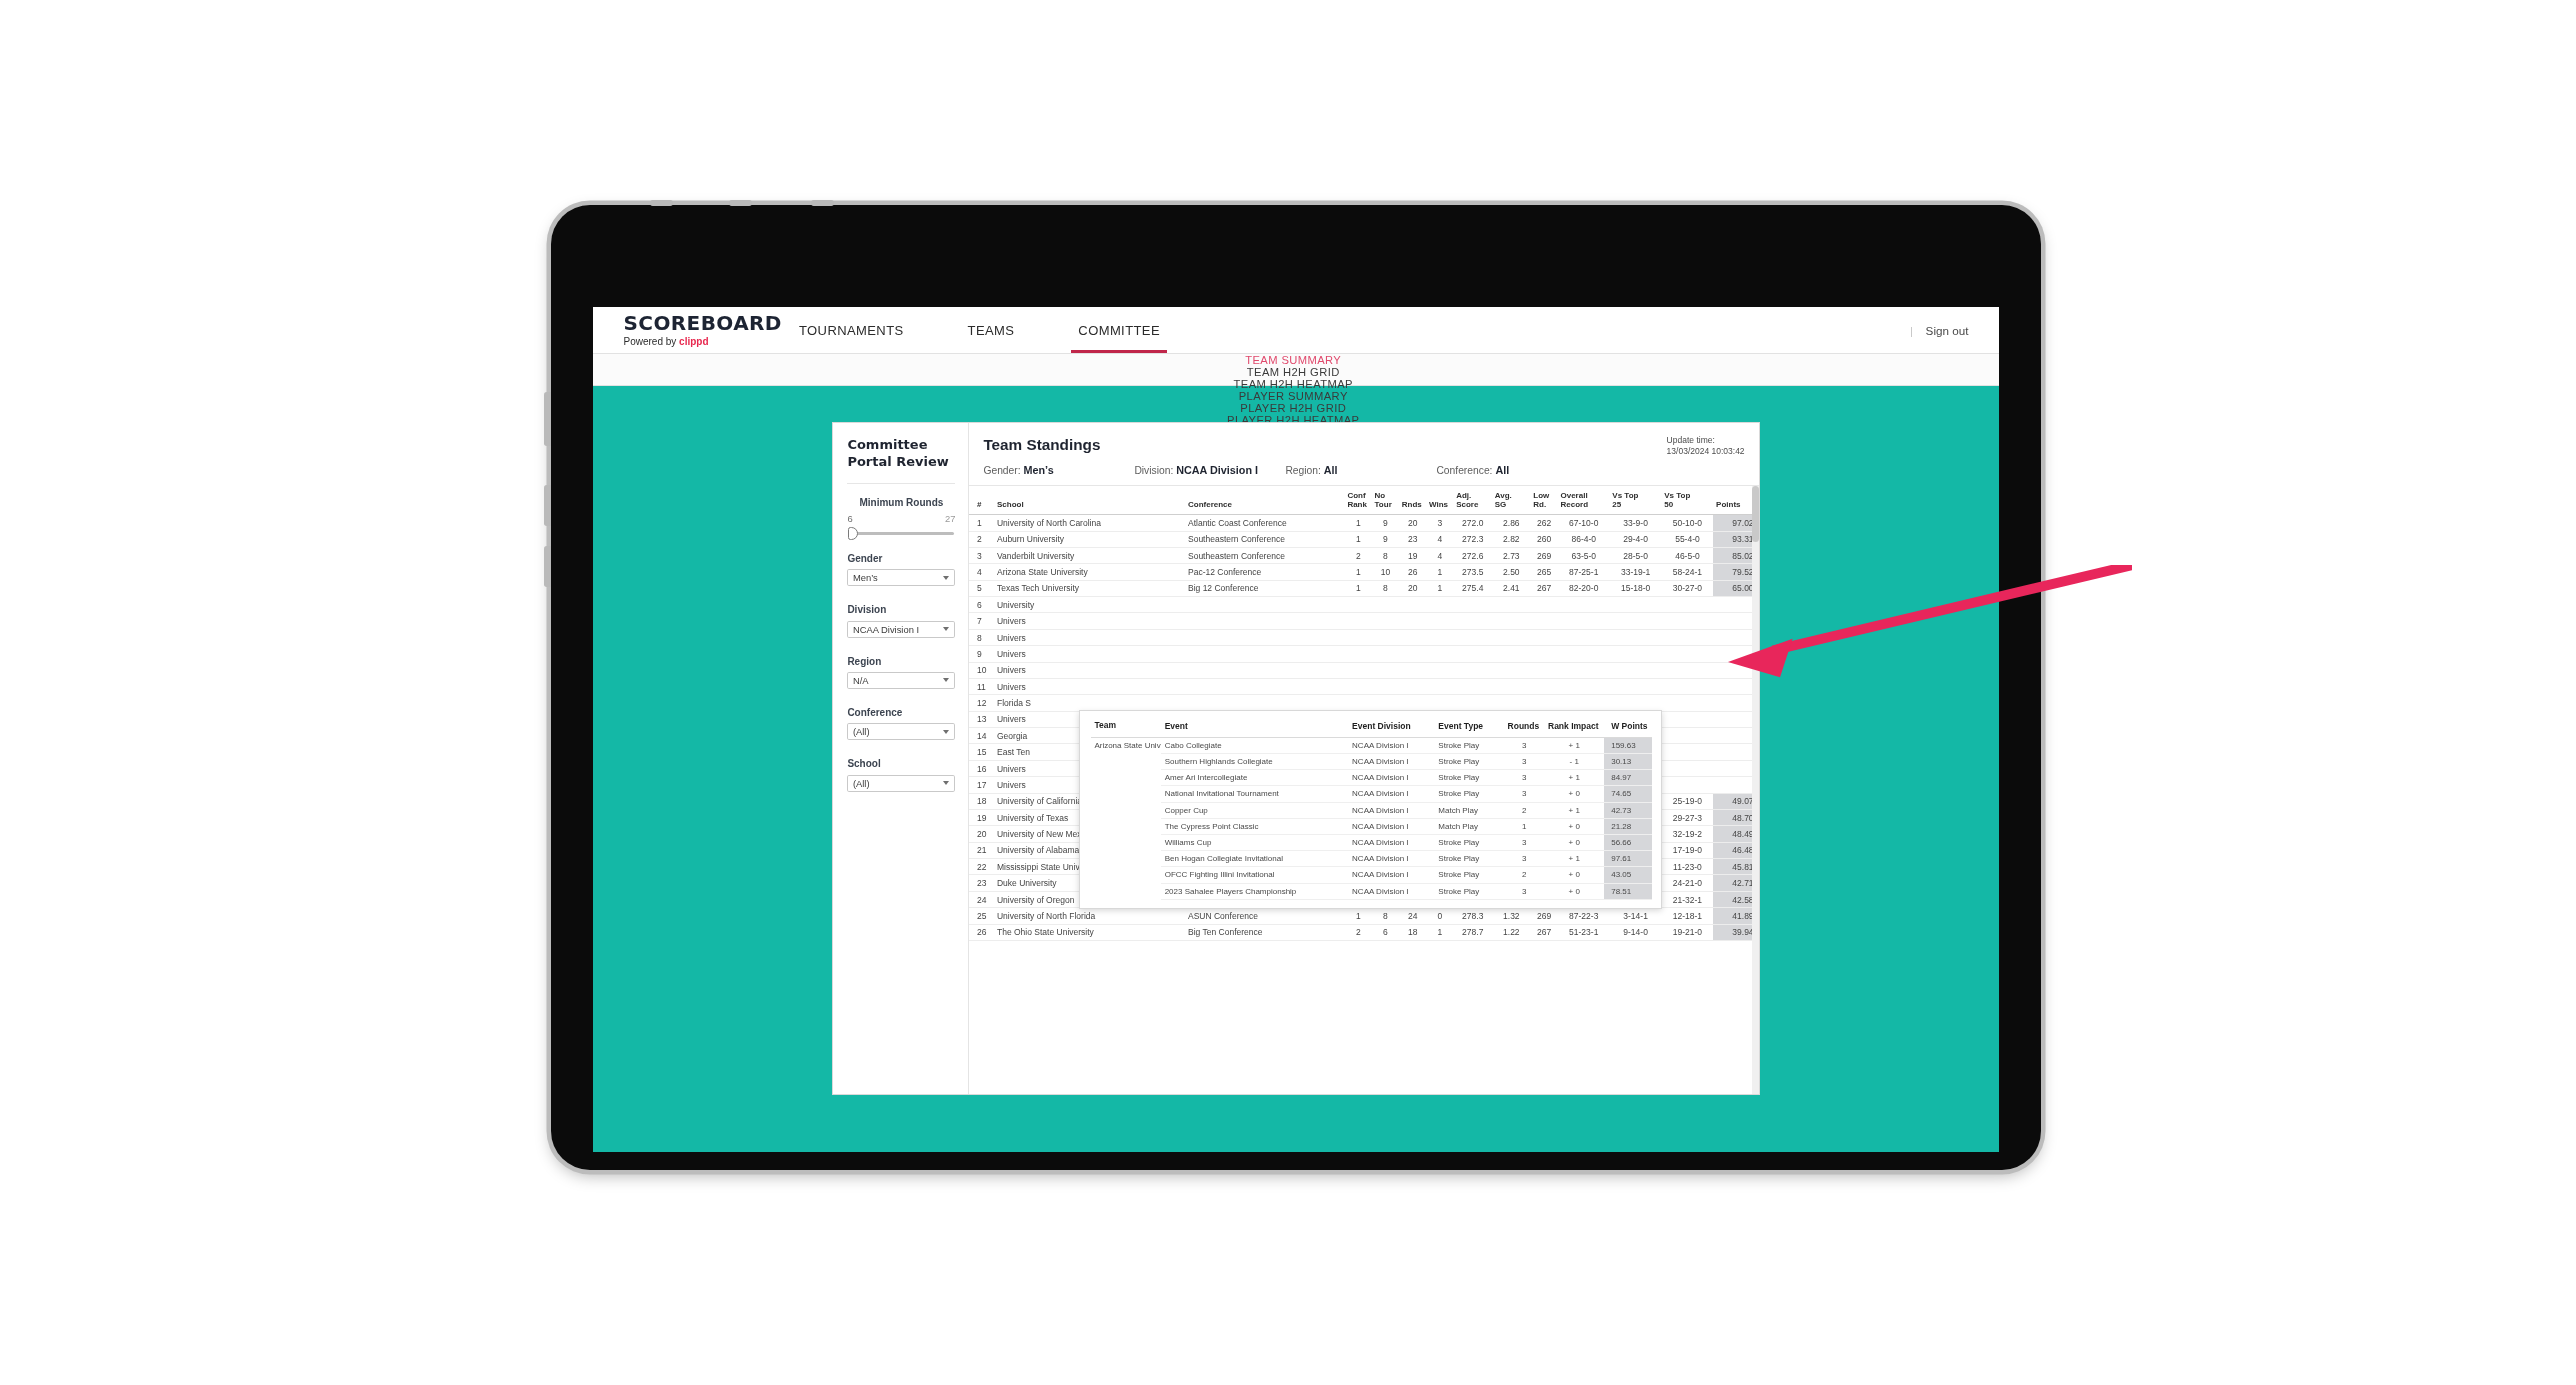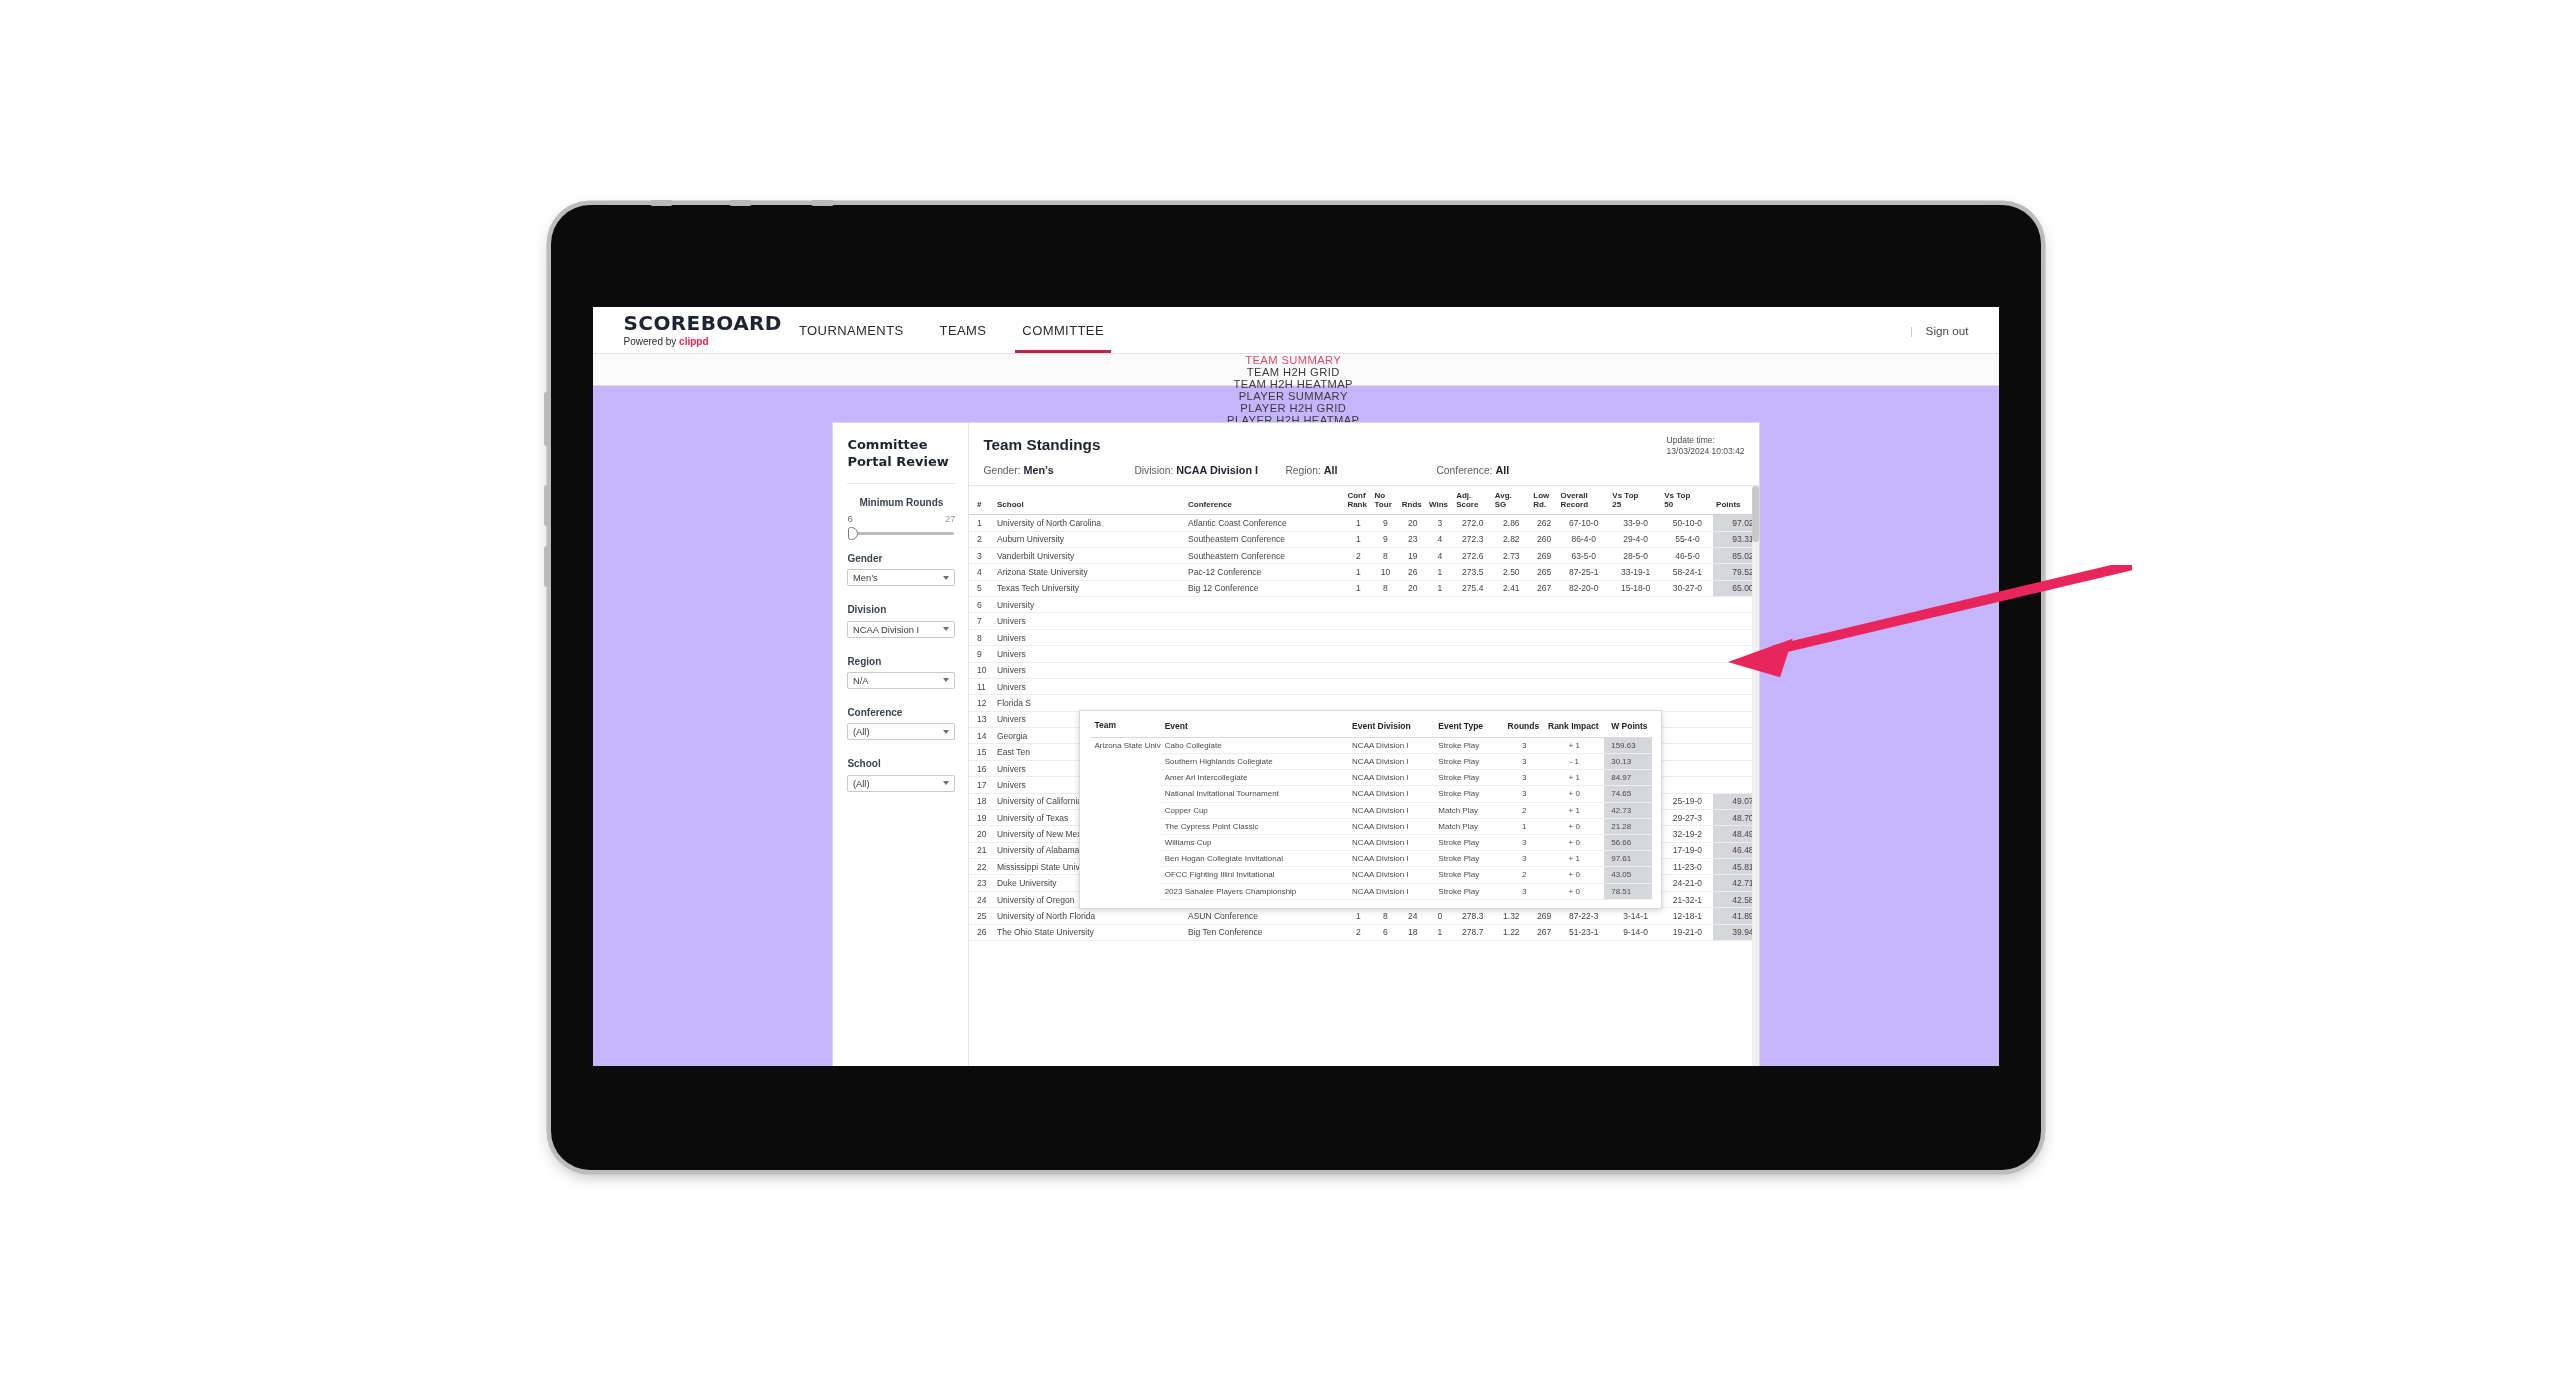--- a/index.html
+++ b/index.html
@@ -28,39 +28,39 @@
   .btn-side {
     position: absolute; left: -7.2px; width: 7.2px; background:#b9b9b9; border-radius: 2.7px 0 0 2.7px;
   }
   .btn-s1 { top: 187px; height: 54px; }
   .btn-s2 { top: 280px; height: 41px; }
   .btn-s3 { top: 341px; height: 41px; }
 
   
   .screen {
     position: absolute; left: 42px; top: 102px;
-    width: 1406px; height: 759px;
-    background: #c4b5fd;
+    width: 1406px; height: 845px;
+    background: #14b8a6;
     overflow: hidden;
   }
 
   
   .appbar {
     height: 47px; background: #ffffff; display: flex; align-items: center;
     border-bottom: 0.9px solid #e2e2e2; position: relative;
   }
   .brand { padding-left: 30.5px; width: 188px; }
   .brand-title {
     font-family: "DejaVu Sans", sans-serif;
     font-weight: 700; font-size: 20px; letter-spacing: 0.4px; color: #1d2433;
     line-height: 1;
   }
   .brand-sub { font-size: 10px; color: #2b2b2b; margin-top: 2.7px; }
   .brand-sub b { color: #e8294f; font-weight: 700; }
-  .navmain { display: flex; align-items: flex-end; height: 100%; }
+  .navmain { display: flex; align-items: flex-end; height: 100%; gap: 28px; }
   .navmain-item {
     font-size: 13px; color: #2b2b2b; letter-spacing: 0.4px;
     padding: 0 18px; height: 100%; display: flex; align-items: center;
     position: relative; cursor: pointer;
   }
   .navmain-item.active::after {
     content:""; position:absolute; left: 10.8px; right: 10.8px; bottom: 0; height: 2.7px;
     background: #c0264a;
   }
   .appbar-right {

